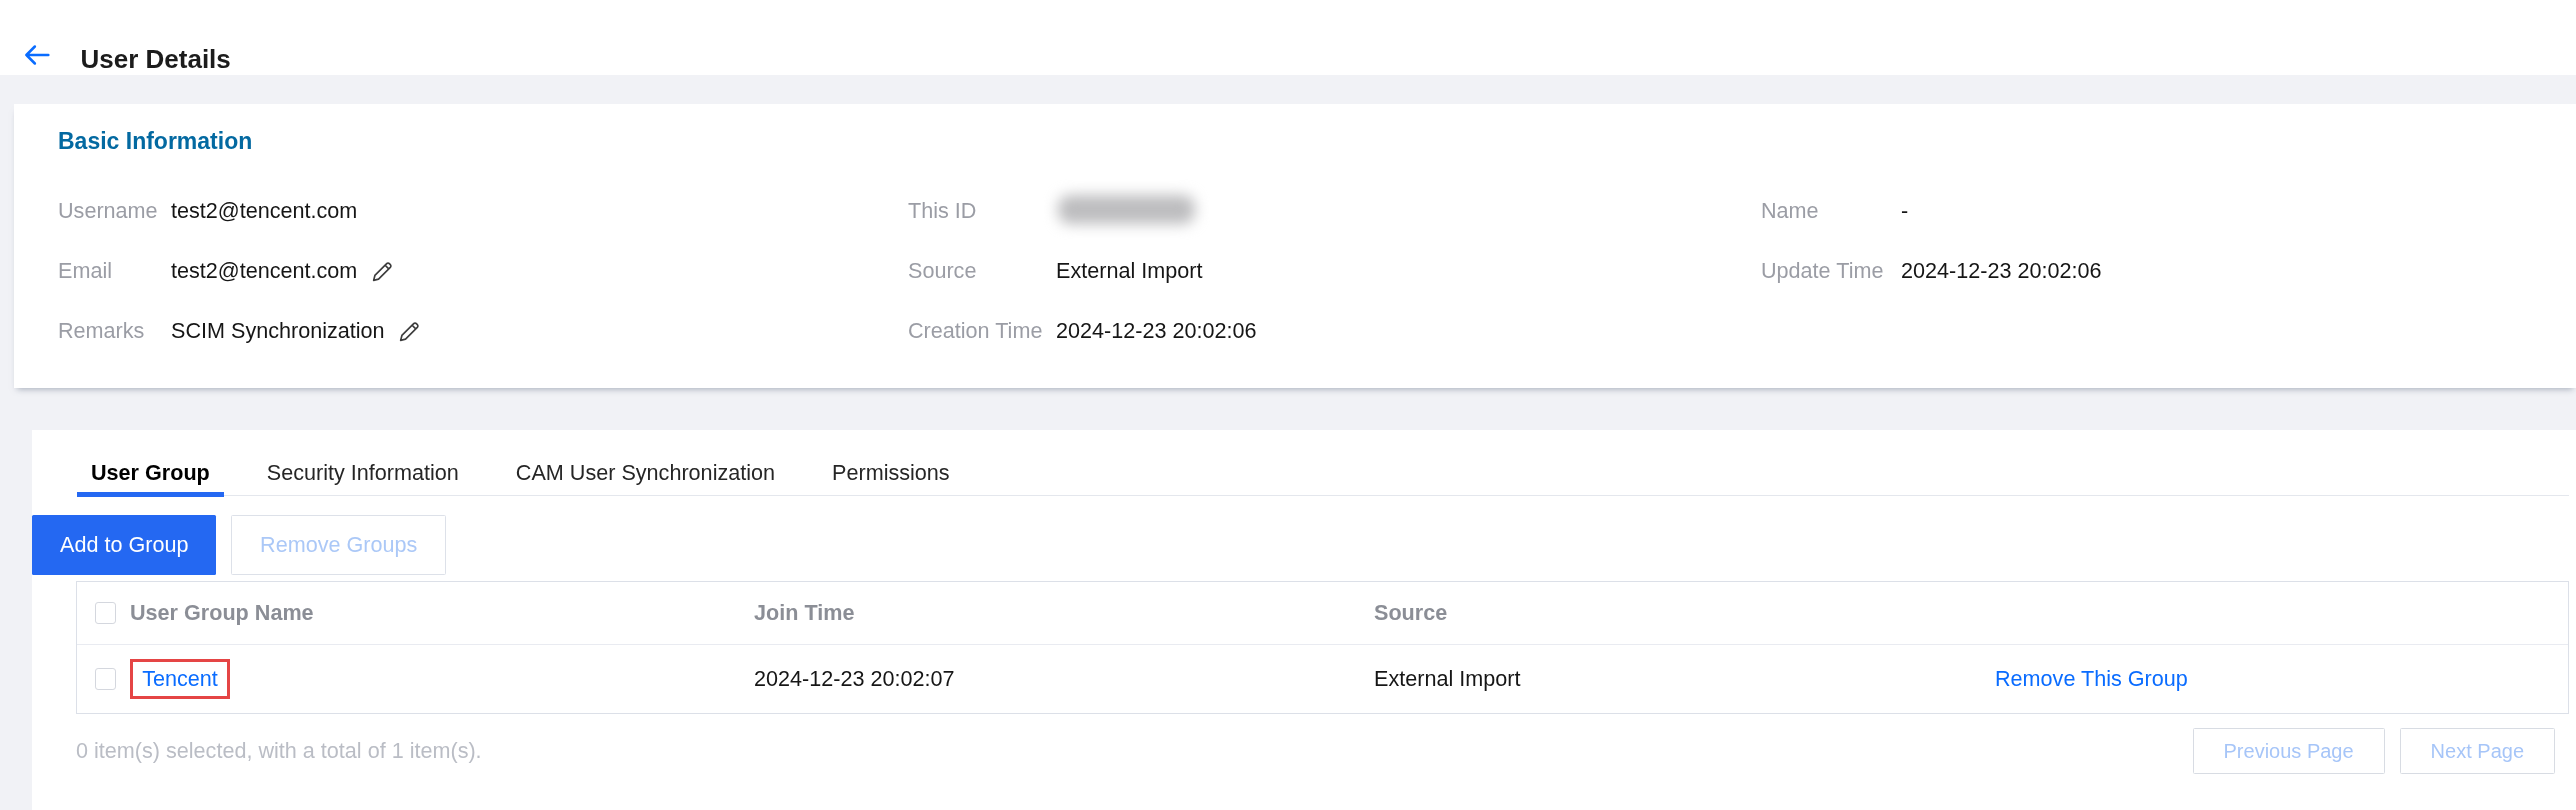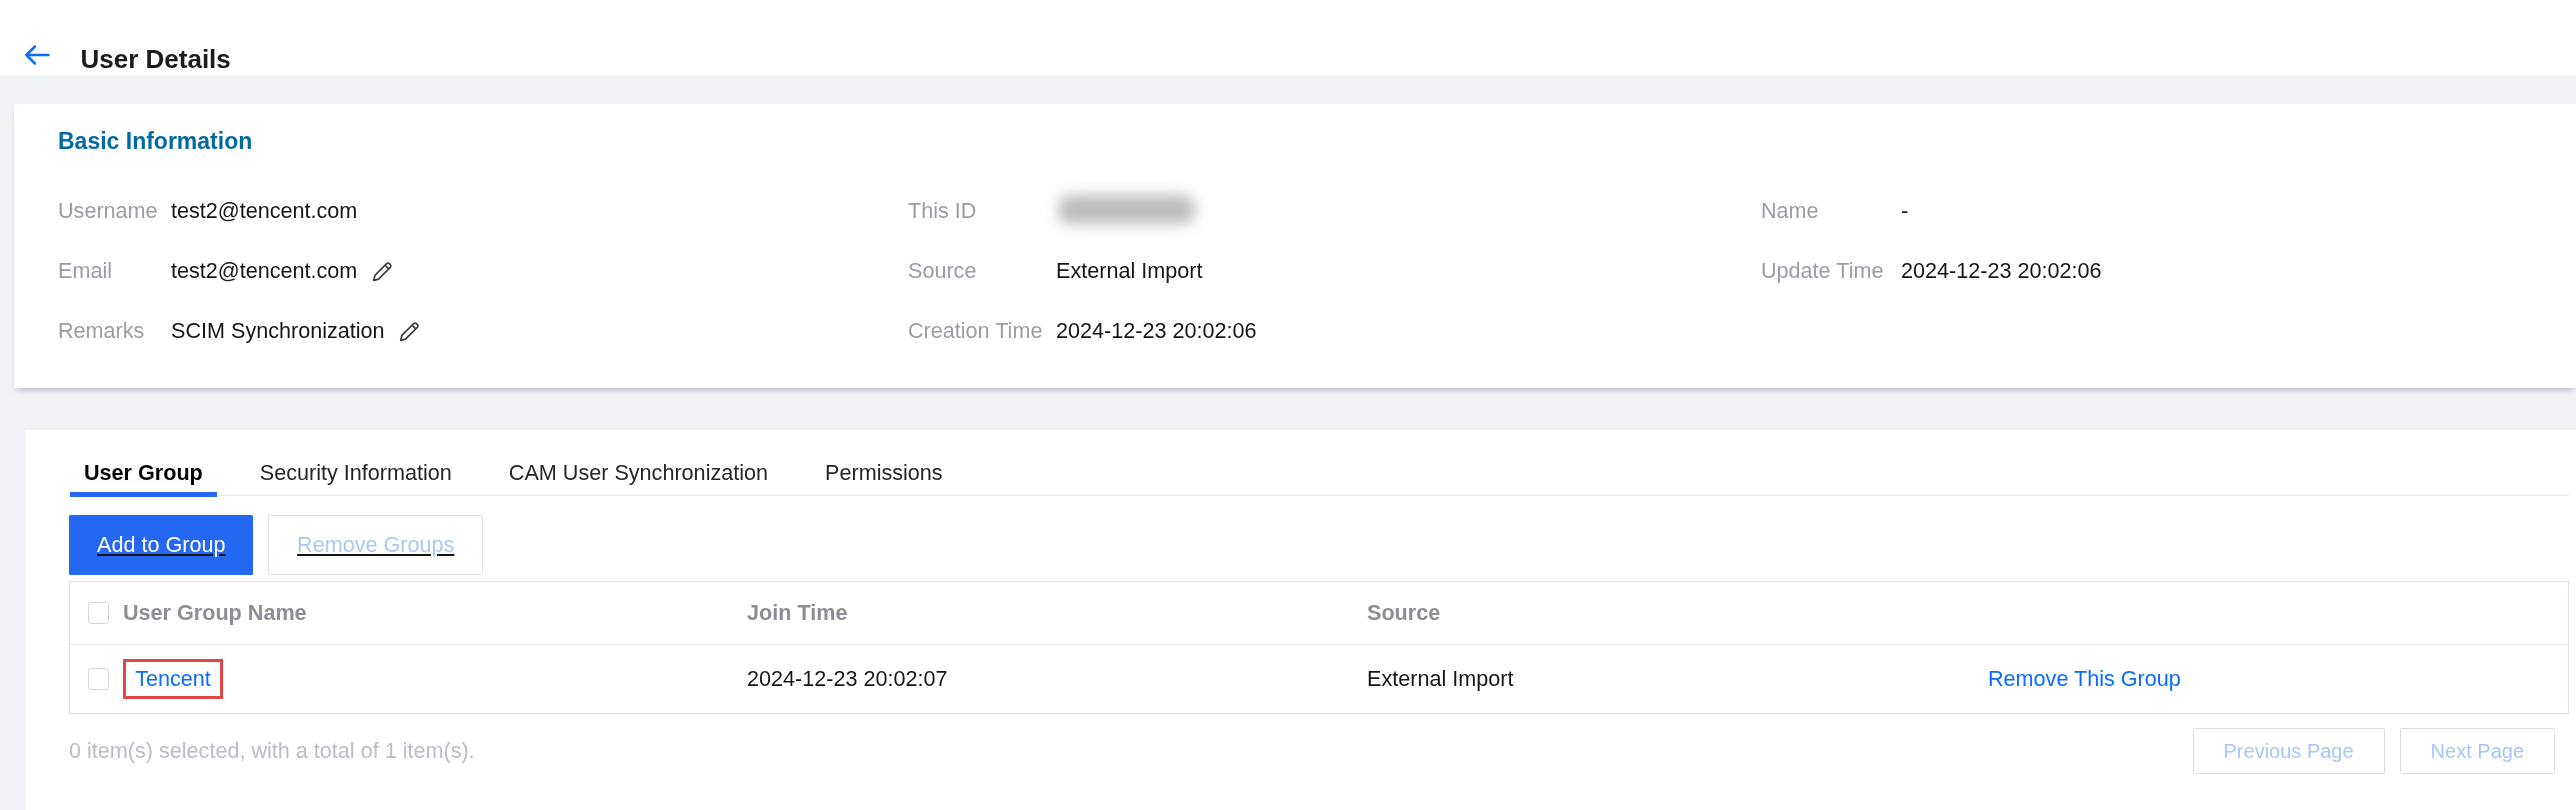--- a/index.html
+++ b/index.html
@@ -34,38 +34,38 @@
   .c3 .lbl { width: 140px; }
   .val { color: #161616; }
   .edit-icon { margin-left: 12.3px; display: inline-flex; cursor: pointer; }
   .redacted {
     width: 137px; height: 29px; background: #bdbdbf; border-radius: 12.3px;
     filter: blur(7px); margin-left: 1.5px;
   }
 
   
   .card2 {
-    margin: 42px 0 0 25px; background: #ffffff; min-height: 381px;
+    margin: 42px 0 0 32px; background: #ffffff; min-height: 381px;
     padding: 0 7px 15.4px 0;
   }
   .tabs-row {
     margin: 0 0 0 45px; padding-top: 20px;
     display: flex; border-bottom: 1.5px solid #e4e7ed;
   }
   .tab {
     position: relative; height: 45px; display: flex; align-items: center;
     padding: 0 14px; margin-right: 29px; font-size: 21.6px; color: #262626; cursor: pointer;
   }
   .tab.active { font-weight: bold; color: #000; }
   .tab.active::after {
     content: ""; position: absolute; left: 0; right: 0; bottom: -1.5px; height: 4.6px;
     background: #2468f2;
   }
 
-  .actions-row { margin-top: 19px; padding-left: 44px; display: flex; gap: 14.6px; text-decoration: underline; }
+  .actions-row { margin-top: 19px; display: flex; gap: 14.6px; }
   .btn { font-family: "Liberation Sans", sans-serif; font-size: 21.6px; height: 60px; border-radius: 1.5px; cursor: pointer; }
   .btn-primary { min-width: 179px; padding: 0 28px; background: #2468f2; border: none; color: #ffffff; }
   .btn-disabled { min-width: 197px; padding: 0 28px; background: #ffffff; border: 1.5px solid #dde1e9; color: #abc8f7; cursor: default; }
 
   .grp-table { margin: 6.2px 0 0 44px; border: 1.5px solid #dce0e8; background: #fff; }
   .t-grid { display: grid; grid-template-columns: 53px 624px 620px 621px 1fr; align-items: center; }
   .thead { height: 62px; color: #8b8e96; font-weight: 600; font-size: 21.6px; }
   .trow { height: 69px; border-top: 1.5px solid #e9ebf1; font-size: 21.6px; color: #161616; }
   .checkbox {
     width: 21.6px; height: 21.6px; margin-left: 17.7px; border: 1.5px solid #d4d7de;

